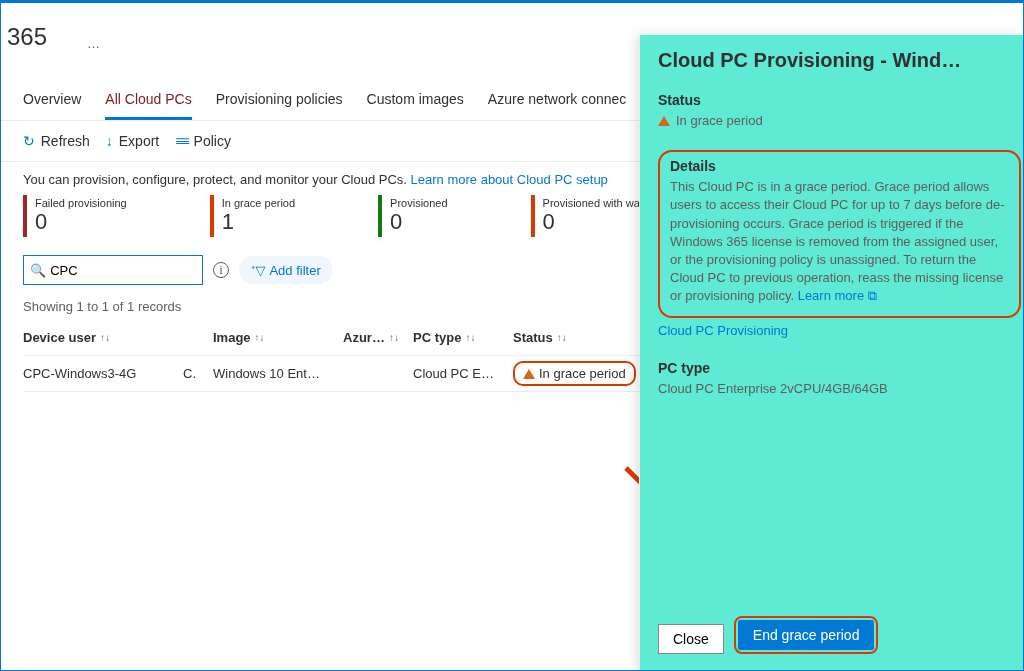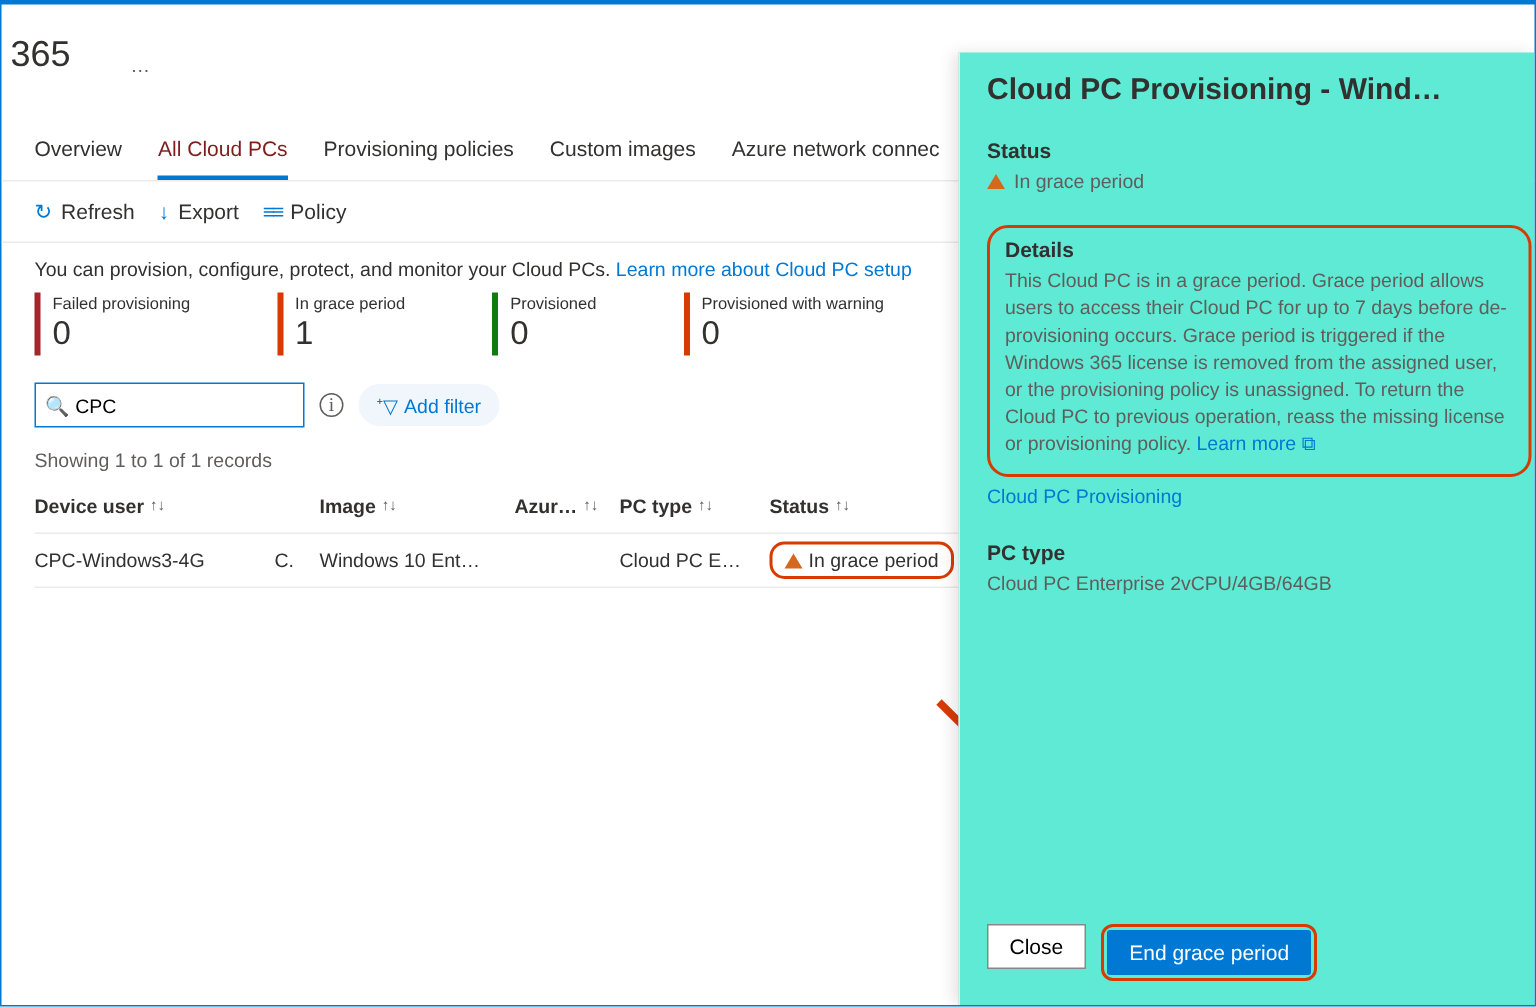--- a/index.html
+++ b/index.html
@@ -60,21 +60,21 @@
   }
   .toolbar-btn { display:flex; align-items:center; gap:6px; cursor:pointer; font-size:14px; }
   .toolbar-btn .icon { color:#0078d4; }
   .desc {
     padding: 10px 22px 4px 22px;
     font-size: 13px;
   }
   .desc a { color:#0078d4; text-decoration:none; }
   .stats {
     display:flex;
-    gap: 50px;
+    gap: 75px;
     padding: 4px 22px 14px 22px;
   }
   .stat {
     border-left: 4px solid;
     padding: 2px 8px;
   }
   .stat .label { font-size:11px; color:#323130; }
   .stat .value { font-size:22px; font-weight:400; }
   .stat.red { border-color:#a4262c; }
   .stat.orange { border-color:#d83b01; }
@@ -188,21 +188,21 @@
   .details-box {
     border:2px solid #d83b01;
     border-radius:14px;
     padding:6px 8px 10px 10px;
     margin-top:20px;
   }
   .flyout-footer {
     padding:10px 18px 16px 18px;
     display:flex;
     gap:10px;
-    align-items:flex-start;
+    align-items:flex-end;
     position:relative;
   }
   .btn {
     height:30px;
     padding:0 14px;
     font-size:14px;
     border:1px solid #8a8886;
     background:#fff;
     cursor:pointer;
   }

